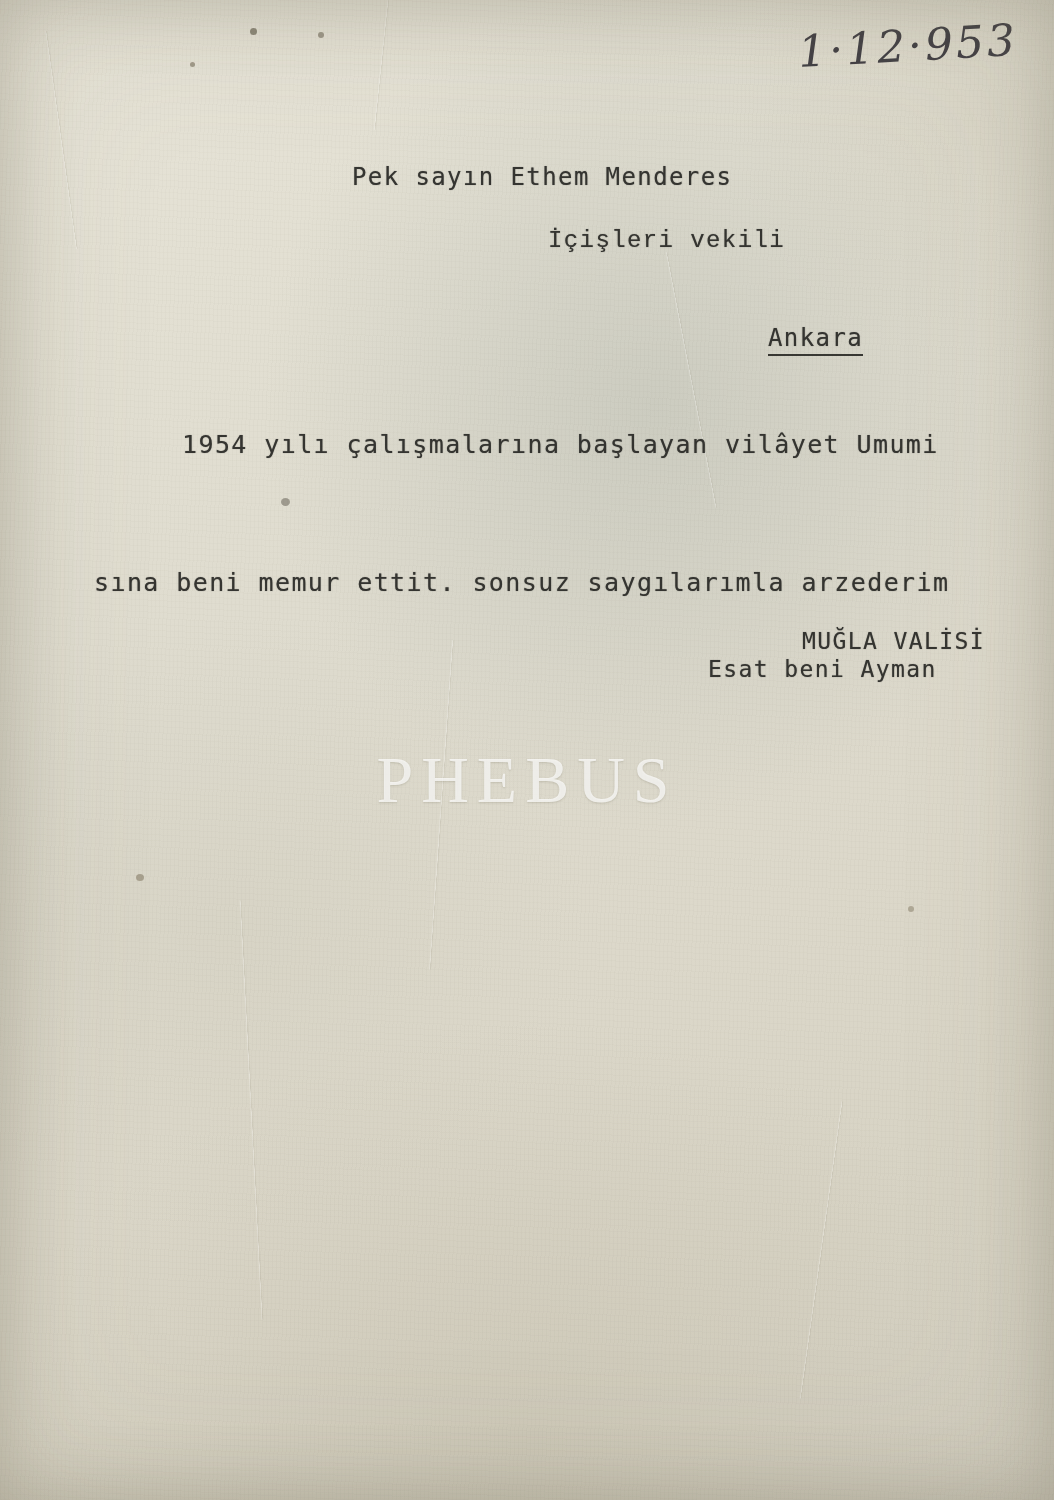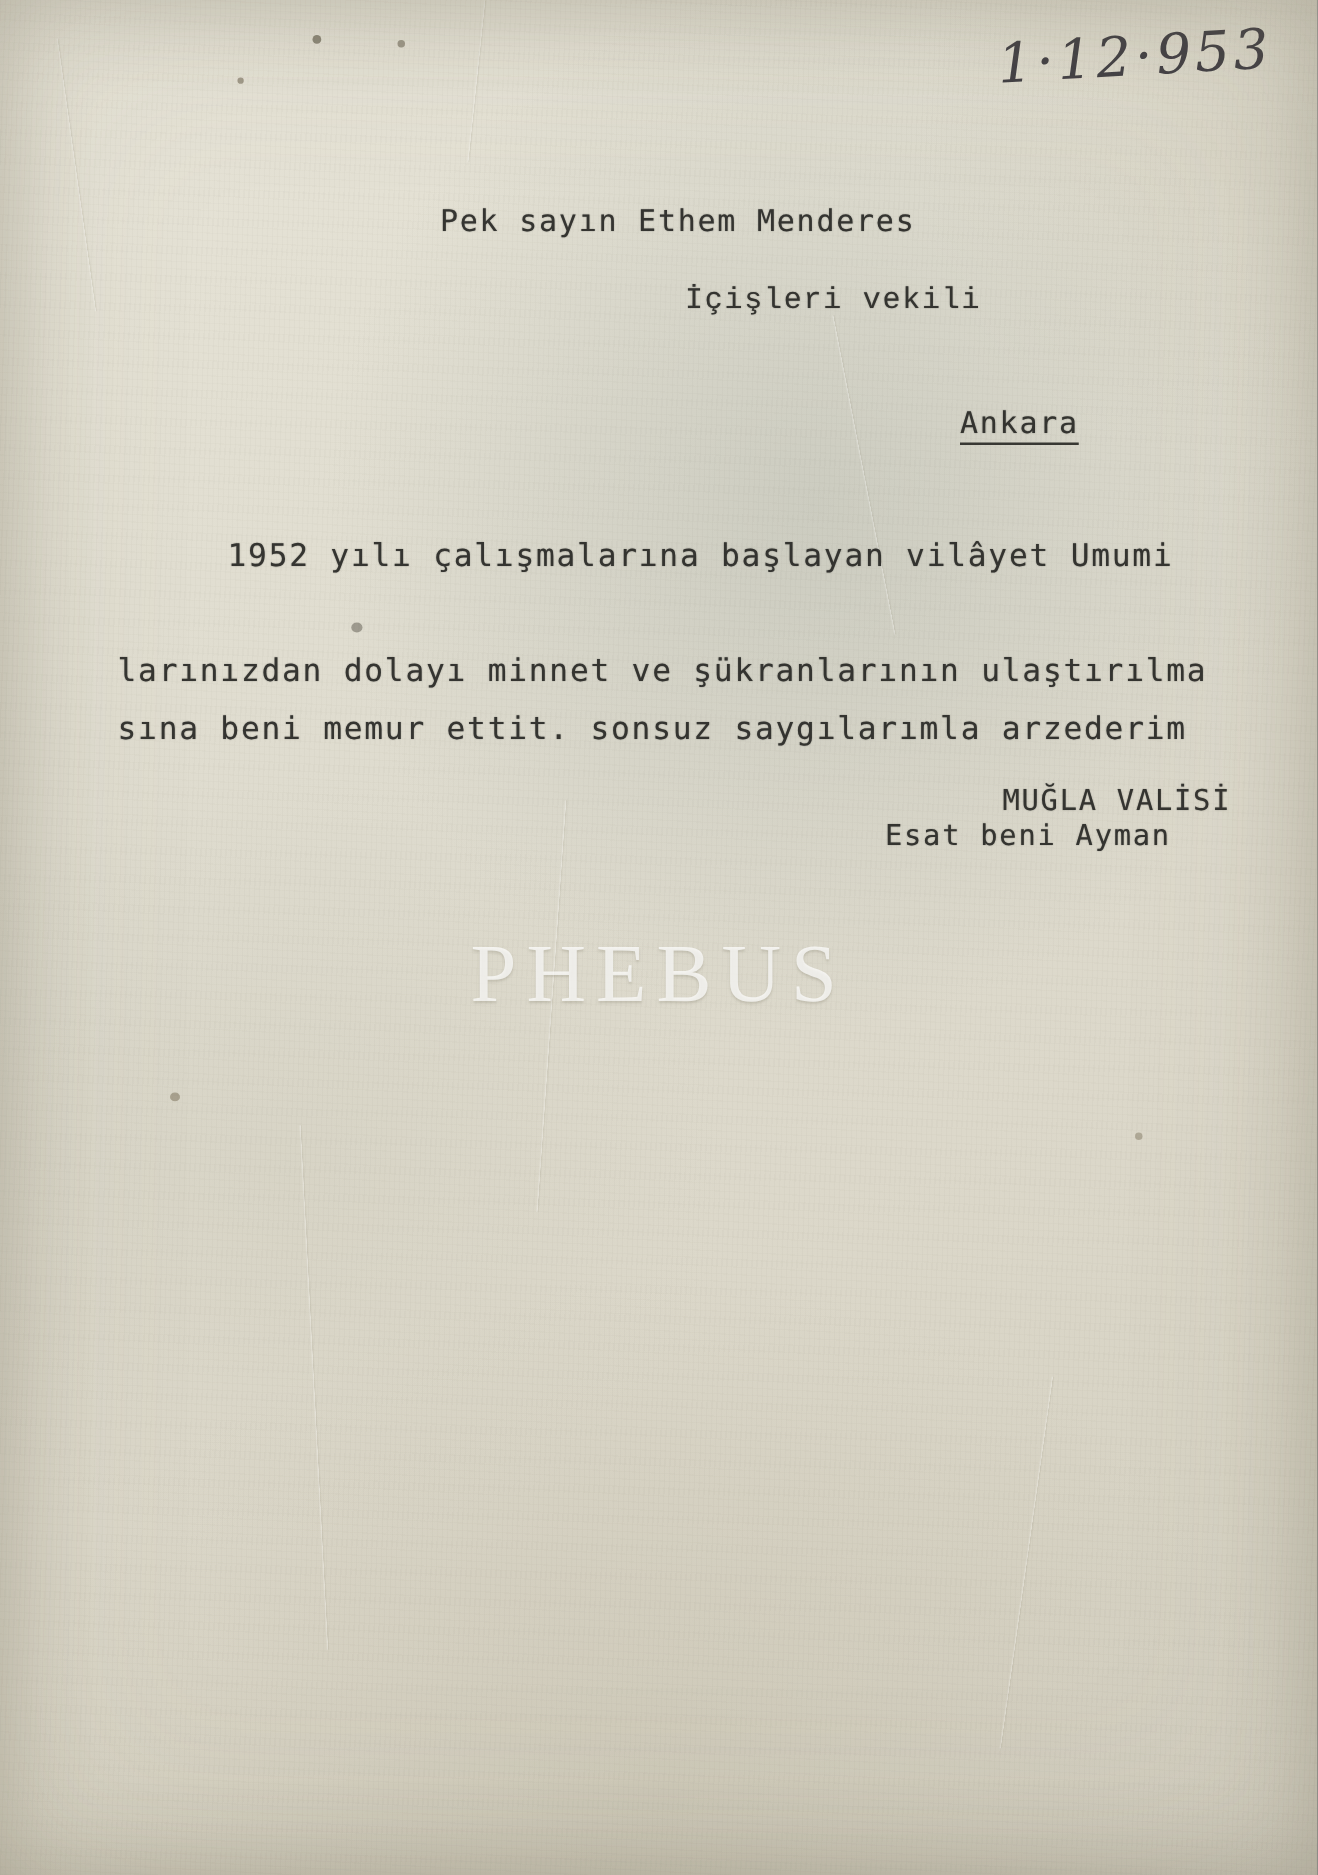--- a/index.html
+++ b/index.html
@@ -144,22 +144,21 @@
   <div class="spot" style="left:136px;top:874px;width:8px;height:7px;background:rgba(95,82,58,0.40);"></div>
   <div class="spot" style="left:908px;top:906px;width:6px;height:6px;background:rgba(95,82,58,0.35);"></div>
   <div class="spot" style="left:281px;top:498px;width:9px;height:8px;background:rgba(60,56,44,0.40);"></div>
 
   <div class="handwritten">1·12·953</div>
 
   <div class="typed hdr-line" id="hdr1">Pek sayın Ethem Menderes</div>
   <div class="typed hdr-line" id="hdr2">İçişleri vekili</div>
   <div class="typed hdr-line" id="hdr3">Ankara</div>
 
-  <div class="typed body-line" id="bl0">1952 yılı çalışmalarına başlayan vilâyet Umumi</div>
-  <div class="typed body-line" id="bl2">larınızdan dolayı minnet ve şükranlarının ulaştırılma</div>
+  <div class="typed body-line" id="bl0">1954 yılı çalışmalarına başlayan vilâyet Umumi</div>
   <div class="typed body-line" id="bl3">sına beni memur ettit. sonsuz saygılarımla arzederim</div>
 
   <div class="typed sig-line" id="sig0">MUĞLA VALİSİ</div>
   <div class="typed sig-line" id="sig1">Esat beni Ayman</div>
 
   <div class="watermark">PHEBUS</div>
 
   <div class="vignette"></div>
 </div>
 

